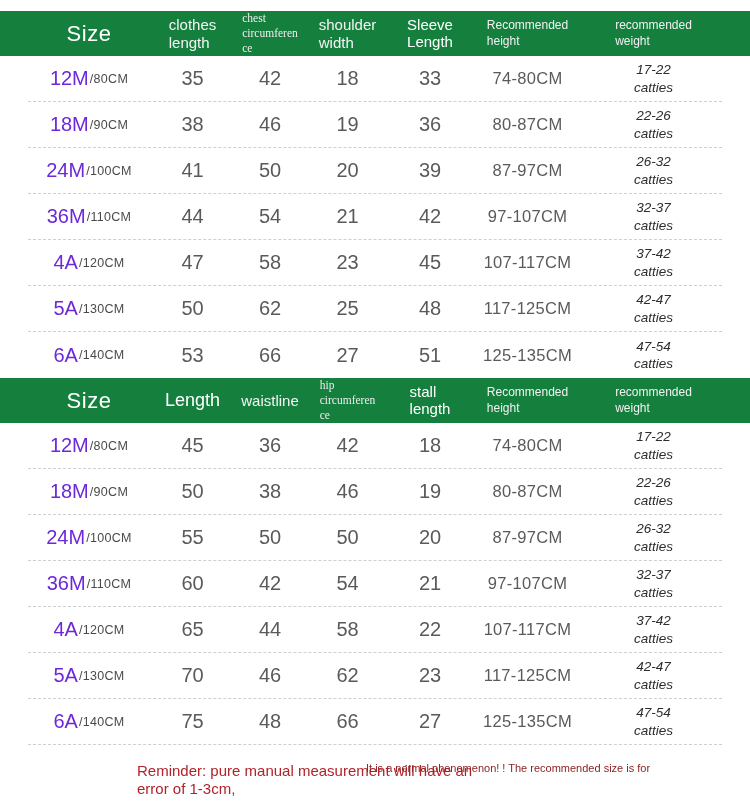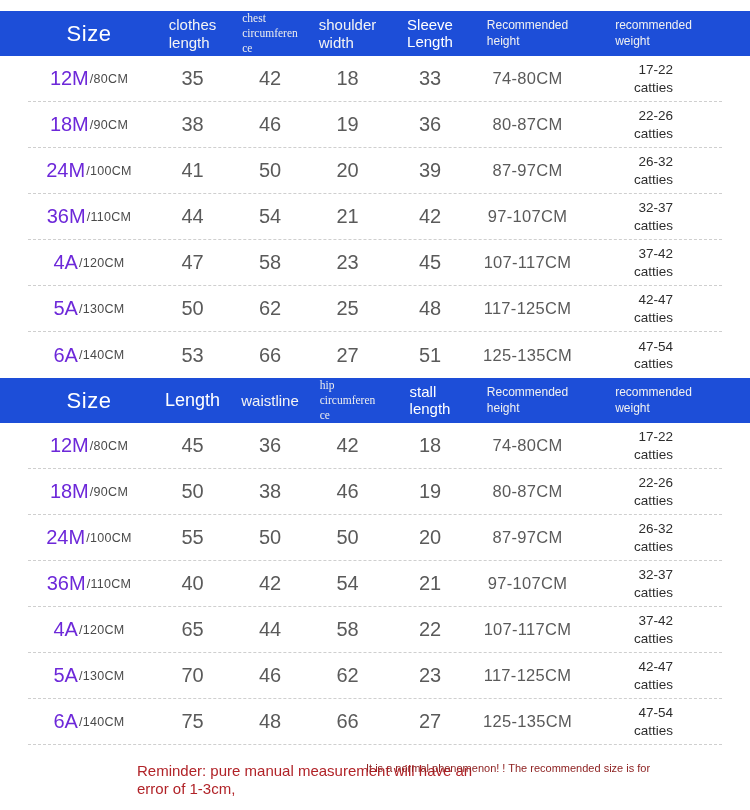--- a/index.html
+++ b/index.html
@@ -6,21 +6,21 @@
   body{
     width:750px;height:810px;
     background:#ffffff;
     font-family:"Liberation Sans", sans-serif;
     position:relative;
     overflow:hidden;
   }
   .spacer{height:11px;}
   
   .bar{
-    background:#1d4ed8;
+    background:#15803d;
     height:45px;
     display:grid;
     grid-template-columns:122px 85px 70px 85px 80px 115px 137px;
     align-items:center;
     padding:0 28px;
     box-sizing:border-box;
   }
   .hcell{display:flex;justify-content:center;align-items:center;}
   .hcell span{white-space:pre-line;text-align:left;display:block;}
   .h-size{font-size:22px;color:#ffffff;letter-spacing:.5px;}
@@ -41,21 +41,21 @@
     box-sizing:border-box;
   }
   .row.no-sep{border-bottom:none;}
   .cell{display:flex;justify-content:center;align-items:center;text-align:center;}
   .c-size .main{font-size:20px;color:#6d28d9;font-weight:500;}
   .c-size .sub{font-size:12.5px;color:#4a4a4a;font-weight:500;margin-left:1px;letter-spacing:.3px;}
   .c-num span{font-size:20px;color:#5a5a5a;}
   .c-height span{font-size:16.5px;color:#5a5a5a;letter-spacing:.3px;}
   .c-weight span{
     font-size:13.5px;color:#2d2d2d;font-weight:500;
-    white-space:pre-line;text-align:right;line-height:1.28;
+    white-space:pre-line;text-align:center;line-height:1.28;font-style:italic;
   }
   
   .rem-left{
     position:absolute;left:137px;top:762px;
     font-size:15px;color:#b12328;line-height:1.18;
     white-space:pre-line;
   }
   .rem-right{
     position:absolute;left:366px;top:762px;
     font-size:11px;color:#8e2222;line-height:1.18;
@@ -377,21 +377,21 @@
         <span>26-32
 catties</span>
       </div>
     </div>
     <div class="row">
       <div class="cell c-size">
         <span class="main">36M</span>
         <span class="sub">/110CM</span>
       </div>
       <div class="cell c-num">
-        <span>40</span>
+        <span>60</span>
       </div>
       <div class="cell c-num">
         <span>42</span>
       </div>
       <div class="cell c-num">
         <span>54</span>
       </div>
       <div class="cell c-num">
         <span>21</span>
       </div>

